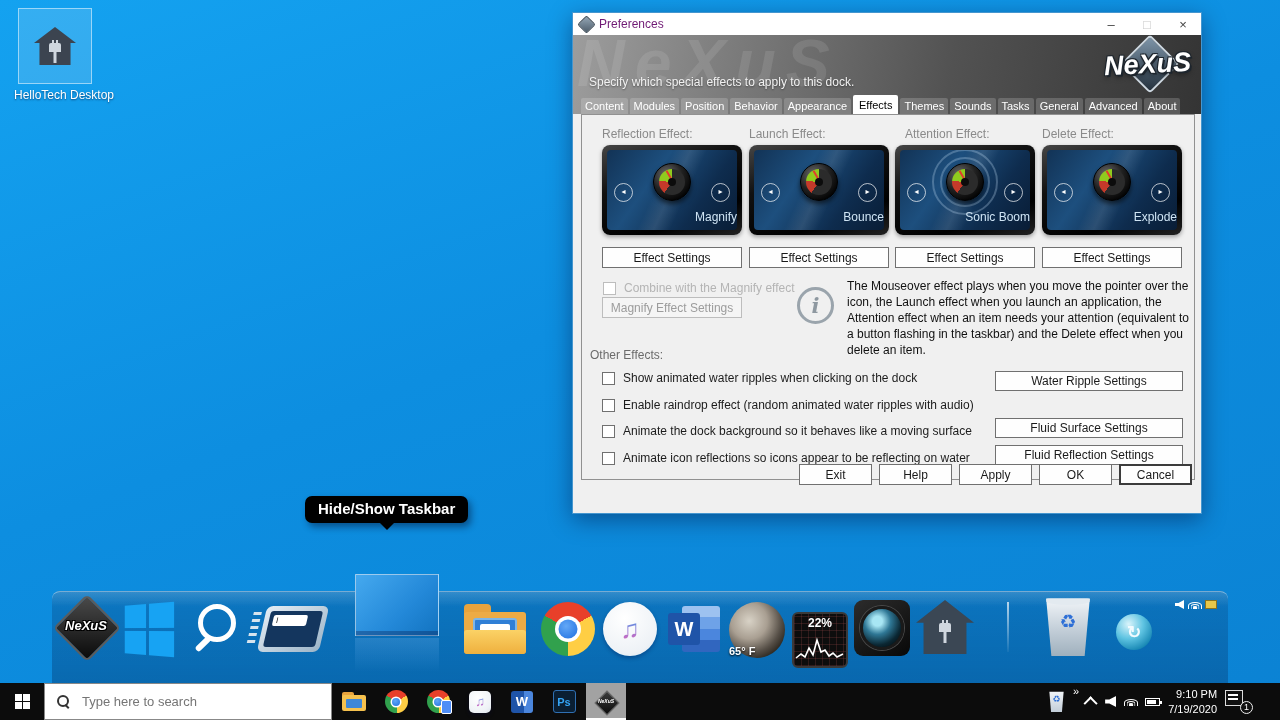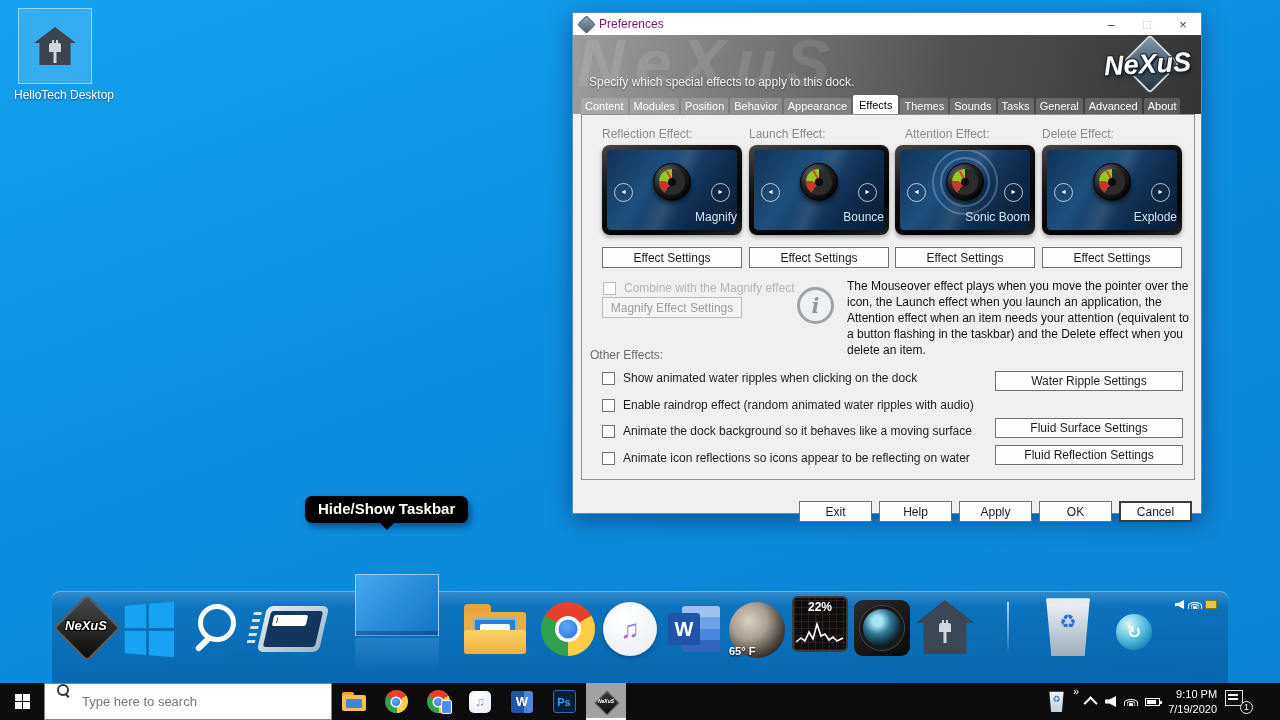--- a/index.html
+++ b/index.html
@@ -84,21 +84,21 @@
   .cb{width:13px;height:13px;background:#fff;border:1px solid #707070;box-sizing:border-box;flex:none;}
   .cb-row span{font-size:12px;color:#1c1c1c;}
   .cb-row.disabled .cb{border-color:#bdbdbd;}
   .cb-row.disabled span{color:#b4b4b4;}
   .info-circle{position:absolute;left:215px;top:172px;width:37px;height:37px;border:3px solid #9aa4ac;border-radius:50%;
                color:#8e98a0;display:flex;align-items:center;justify-content:center;box-sizing:border-box;
                font-family:"DejaVu Serif",serif;font-style:italic;font-weight:bold;font-size:21px;}
   .info-text{position:absolute;left:265px;top:164px;width:344px;font-size:12px;line-height:1.33;color:#111;}
   .section-label{position:absolute;left:8px;top:233px;font-size:12px;color:#6b6b6b;}
   .right-btn{position:absolute;left:413px;width:188px;height:20px;}
-  .footer{position:absolute;right:9px;top:488px;display:flex;gap:7px;}
+  .footer{position:absolute;right:9px;top:451px;display:flex;gap:7px;}
   .footer .btn{width:73px;height:21px;}
 
   
   .tooltip{left:305px;top:496px;background:#000;color:#fff;font-weight:bold;font-size:15px;
            padding:4px 13px 6px;border-radius:7px;box-shadow:3px 4px 7px rgba(0,10,40,.45);}
   .tooltip::after{content:"";position:absolute;left:50%;bottom:-7px;transform:translateX(-50%);
            border:7px solid transparent;border-top-color:#000;border-bottom:none;}
 
   
   .dock{left:52px;top:591px;width:1176px;height:92px;border-radius:8px 8px 0 0;
@@ -186,21 +186,21 @@
   .wifi i:nth-child(2){width:7px;height:4px;}
   .wifi i:nth-child(3){width:3px;height:2px;background:#fff;}
   .ybox{width:12px;height:9px;background:#e8c84a;border:1px solid #8a7420;box-sizing:border-box;}
 
   
   .taskbar{left:0;top:683px;width:1280px;height:37px;background:#0c0c0c;}
   .start{left:0;top:0;width:44px;height:37px;display:flex;align-items:center;justify-content:center;}
   .startlogo{display:grid;grid-template-columns:7px 7px;grid-template-rows:7px 7px;gap:1px;}
   .startlogo div{background:#fff;}
   .searchbox{left:44px;top:0;width:288px;height:37px;background:#fff;border:1px solid #888;box-sizing:border-box;
-             display:flex;gap:9px;padding-left:12px;}
+             display:flex;align-items:center;gap:9px;padding-left:12px;}
   .searchbox input{border:none;outline:none;font-size:13px;color:#555;width:220px;background:transparent;
              font-family:"Liberation Sans",sans-serif;}
   .smallmag{position:relative;width:14px;height:14px;flex:none;}
   .smallmag::before{content:"";position:absolute;left:0;top:0;width:8px;height:8px;border:2px solid #333;border-radius:50%;}
   .smallmag::after{content:"";position:absolute;left:9px;top:9px;width:2px;height:5px;background:#333;transform:rotate(-45deg);}
   .tb-item{top:0;width:40px;height:37px;display:flex;align-items:center;justify-content:center;}
   .tb-item.active{background:rgba(255,255,255,.62);box-shadow:inset 0 -2px 0 #fff;}
   .tb-folder{position:relative;width:24px;height:19px;}
   .tb-folder .bk{position:absolute;left:0;top:0;width:12px;height:6px;background:#e8a33d;border-radius:2px 2px 0 0;}
   .tb-folder .bd{position:absolute;left:0;top:3px;width:24px;height:16px;background:#f5c14e;border-radius:2px;}
@@ -423,21 +423,21 @@
     <div class="abs itunes" style="left:551px;top:10px">
       <span>♫</span>
     </div>
     <div class="abs wordicon" style="left:616px;top:12px">
       <div class="page"></div>
         <div class="tile">W</div>
     </div>
     <div class="abs moon" style="left:677px;top:10px">
       <span>65° F</span>
     </div>
-    <div class="abs cpu" style="left:740px;top:4px">
+    <div class="abs cpu" style="left:740px;top:20px">
       <b>22%</b>
       <svg width="52" height="30" viewBox="0 0 52 30">
         <polyline points="2,24 7,20 11,23 15,14 19,21 23,6 27,18 31,16 35,22 39,19 43,23 49,20" fill="none" stroke="#fff" stroke-width="1.6"></polyline>
       </svg>
     </div>
     <div class="abs cam" style="left:802px;top:8px">
       <div class="lens"></div>
     </div>
     <div class="abs dock-house" style="left:864px;top:8px">
       <div class="house">

